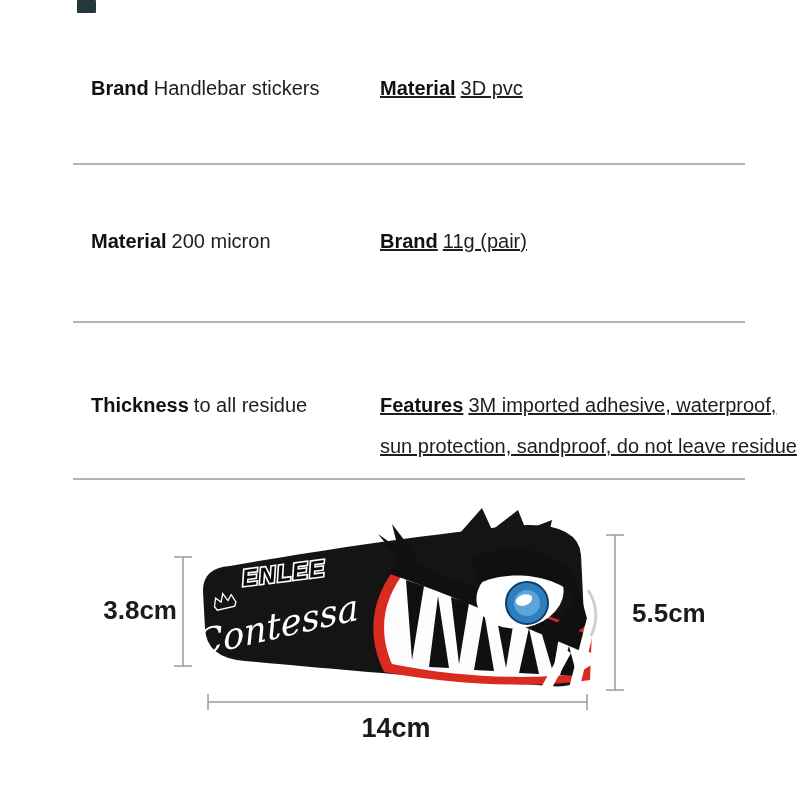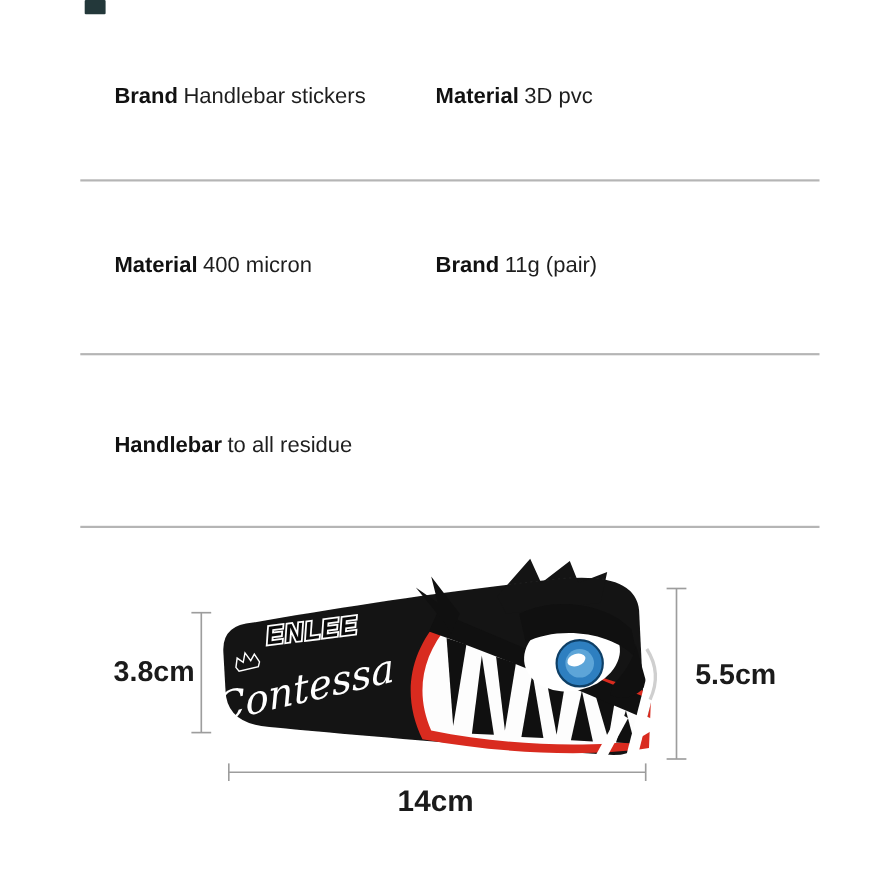--- a/index.html
+++ b/index.html
@@ -7,22 +7,22 @@
     width:800px;height:800px;background:#ffffff;
     font-family:"Liberation Sans", sans-serif;
     position:relative;overflow:hidden;color:#1e1e1e;
   }
   .corner-mark{
     position:absolute;left:77px;top:0;width:19px;height:13px;
     background:#23383a;border-radius:1px;
   }
   .spec-row{position:absolute;left:0;width:800px;font-size:20px;line-height:24px;}
   .spec-row .cell{position:absolute;top:0;white-space:nowrap;}
-  .spec-row .cell.c-left{left:104px;}
-  .spec-row .cell.c-right{left:396px;}
+  .spec-row .cell.c-left{left:91px;}
+  .spec-row .cell.c-right{left:380px;text-decoration:underline;}
   .spec-row b{font-weight:700;margin-right:5px;color:#111;}
   .r1{top:76px;}
   .r2{top:229px;}
   .r3{top:385px;}
   .r3 .cell{white-space:normal;}
   .features{width:410px;}
   .fline{line-height:41px;white-space:nowrap;}
   .divider{
     position:absolute;left:73px;width:672px;height:2px;background:#b5b5b5;
   }
@@ -42,35 +42,39 @@
       <b>Brand</b><span>Handlebar stickers</span>
     </div>
     <div class="cell c-right">
       <b>Material</b><span>3D pvc</span>
     </div>
   </div>
   <div class="divider d1"></div>
 
   <div class="spec-row r2">
     <div class="cell c-left">
-      <b>Material</b><span>400 micron</span>
+      <b>Material</b><span>200 micron</span>
     </div>
     <div class="cell c-right">
       <b>Brand</b><span>11g (pair)</span>
     </div>
   </div>
   <div class="divider d2"></div>
 
   <div class="spec-row r3">
     <div class="cell c-left">
       <div class="fline">
-        <b>Handlebar</b><span>to all residue</span>
+        <b>Thickness</b><span>to all residue</span>
       </div>
     </div>
     <div class="cell c-right features">
+      <div class="fline">
+        <b>Features</b><span>3M imported adhesive, waterproof,</span>
+      </div>
+      <div class="fline">sun protection, sandproof, do not leave residue</div>
     </div>
   </div>
   <div class="divider d3"></div>
 
   <svg class="figure-svg" width="720" height="260" viewBox="0 0 720 260">
 
     <g>
 
       <path d="M 190,66
            C 270,52 360,38 470,26

